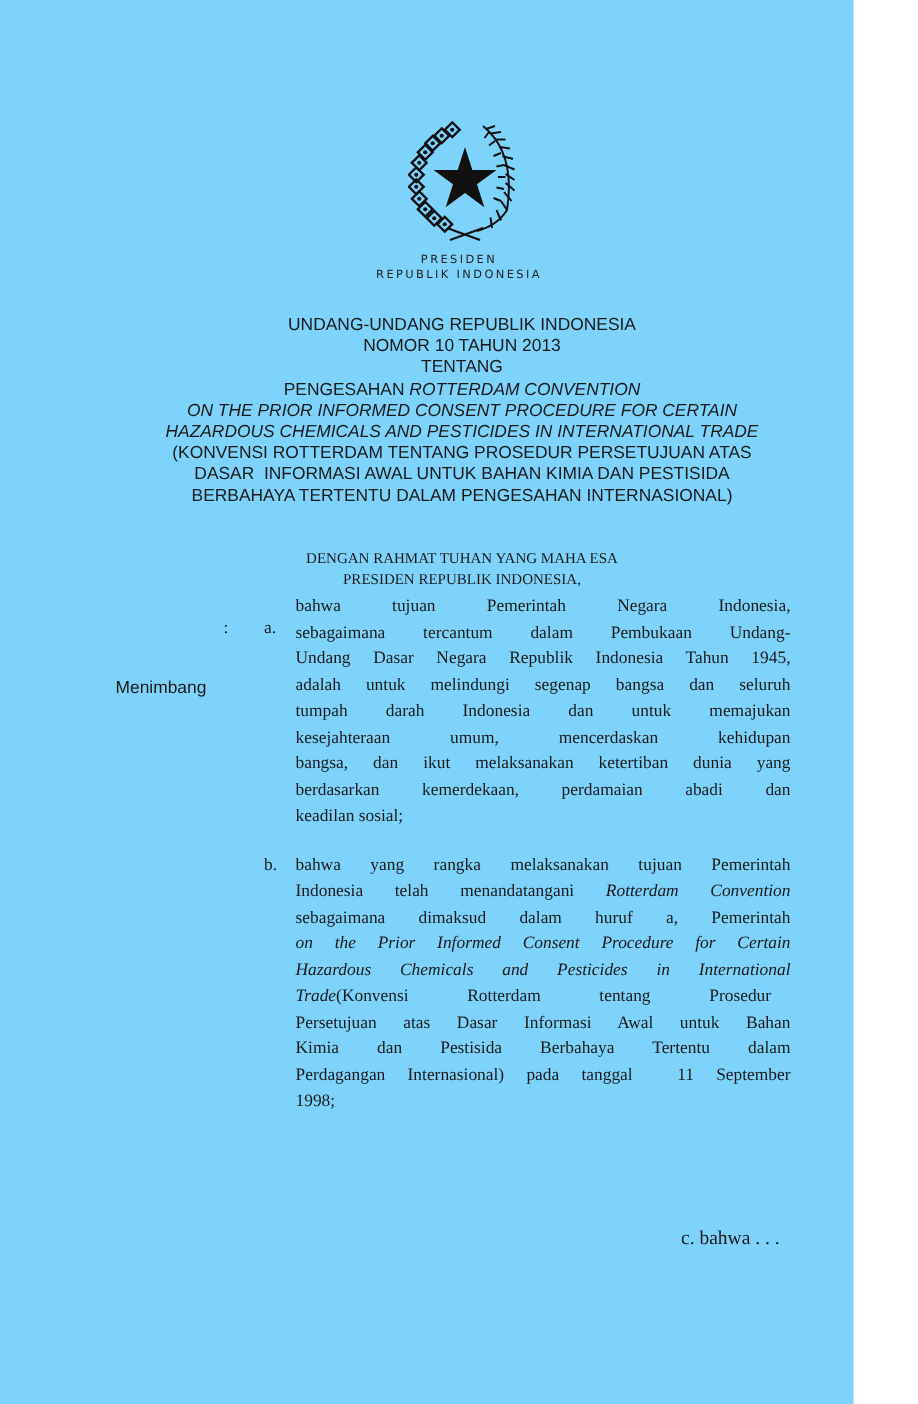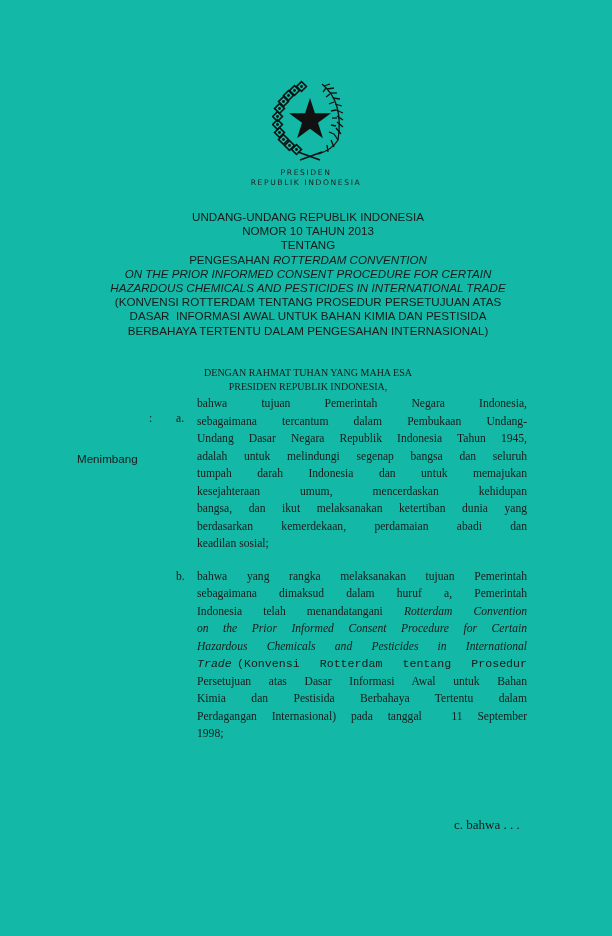--- a/index.html
+++ b/index.html
@@ -11,23 +11,23 @@
       width: 612px;
       height: 936px;
       position: relative;
       overflow: hidden;
       font-family: "DejaVu Serif", "Liberation Serif", serif;
       color: #1a1a1a;
     }
     .page {
       position: absolute;
       left: 0; top: 0;
-      width: 612px;
+      width: 569px;
       height: 936px;
-      background: #14b8a6;
+      background: #7dd3fc;
     }
     .emblem {
       position: absolute;
       left: 272px;
       top: 80px;
       width: 76px;
       height: 82px;
     }
     .emblem svg { width: 100%; height: 100%; display: block; }
     .presiden-block {
@@ -217,25 +217,25 @@
     <span class="ln">tumpah darah Indonesia dan untuk memajukan</span>
     <span class="ln">kesejahteraan umum, mencerdaskan kehidupan</span>
     <span class="ln">bangsa, dan ikut melaksanakan ketertiban dunia yang</span>
     <span class="ln">berdasarkan kemerdekaan, perdamaian abadi dan</span>
     <span class="ln last">keadilan sosial;</span>
   </div>
 
   <div class="item-letter" style="top:567.5px">b.</div>
   <div class="item-body" style="top:567.5px">
     <span class="ln">bahwa yang rangka melaksanakan tujuan Pemerintah</span>
+    <span class="ln"><span style="white-space:pre">Indonesia telah menandatangani </span><span class="it">Rotterdam Convention</span></span>
     <span class="ln">sebagaimana dimaksud dalam huruf a, Pemerintah</span>
-    <span class="ln"><span style="white-space:pre">Indonesia telah menandatangani </span><span class="it">Rotterdam Convention</span></span>
     <span class="ln it">on the Prior Informed Consent Procedure for Certain</span>
     <span class="ln it">Hazardous Chemicals and Pesticides in International</span>
-    <span class="ln" style="display:flex;justify-content:space-between;font-family:Liberation Mono, monospace;">
+    <span class="ln" style="display:flex;justify-content:flex-start;">
         <span class="it">Trade</span>
         <span style="display:flex;justify-content:space-between;width:290px;">
           <span>(Konvensi</span>
           <span>Rotterdam</span>
           <span>tentang</span>
           <span>Prosedur</span>
         </span>
       </span>
     <span class="ln">Persetujuan atas Dasar Informasi Awal untuk Bahan</span>
     <span class="ln">Kimia dan Pestisida Berbahaya Tertentu dalam</span>

